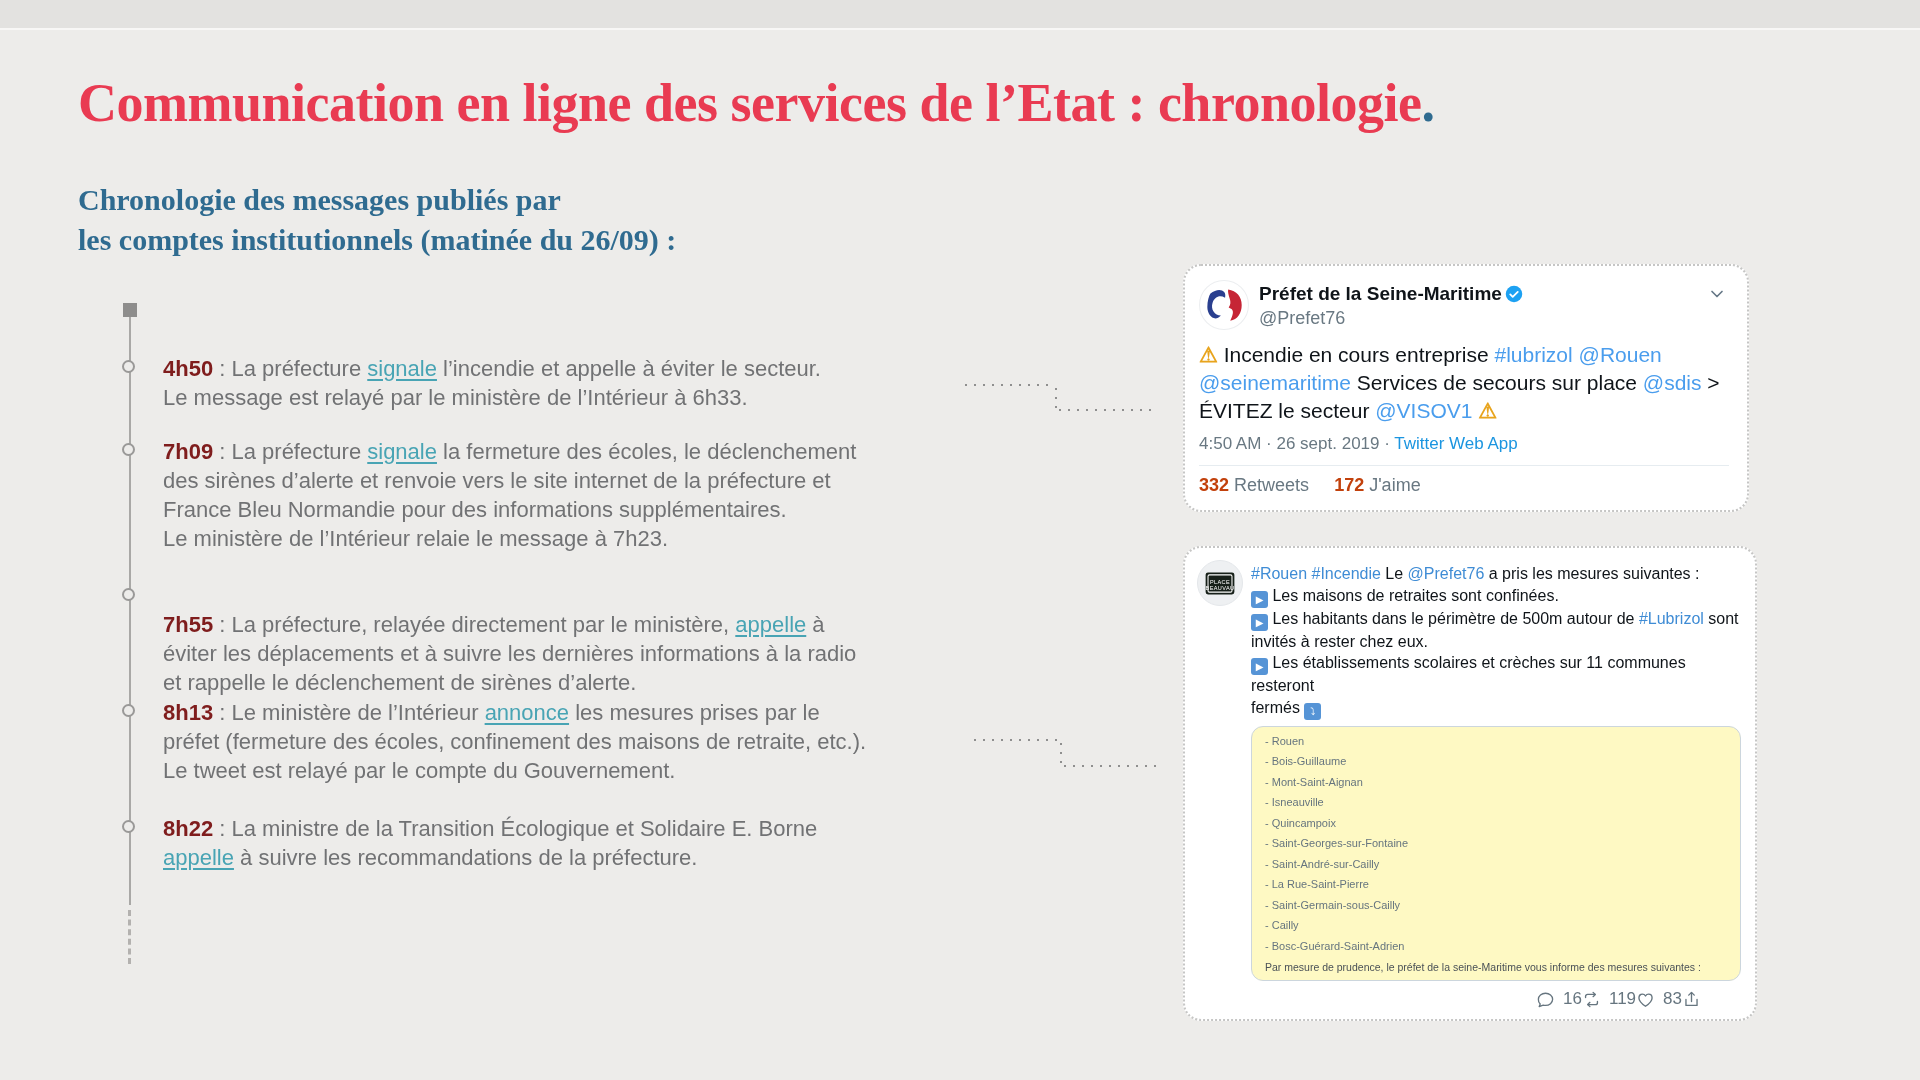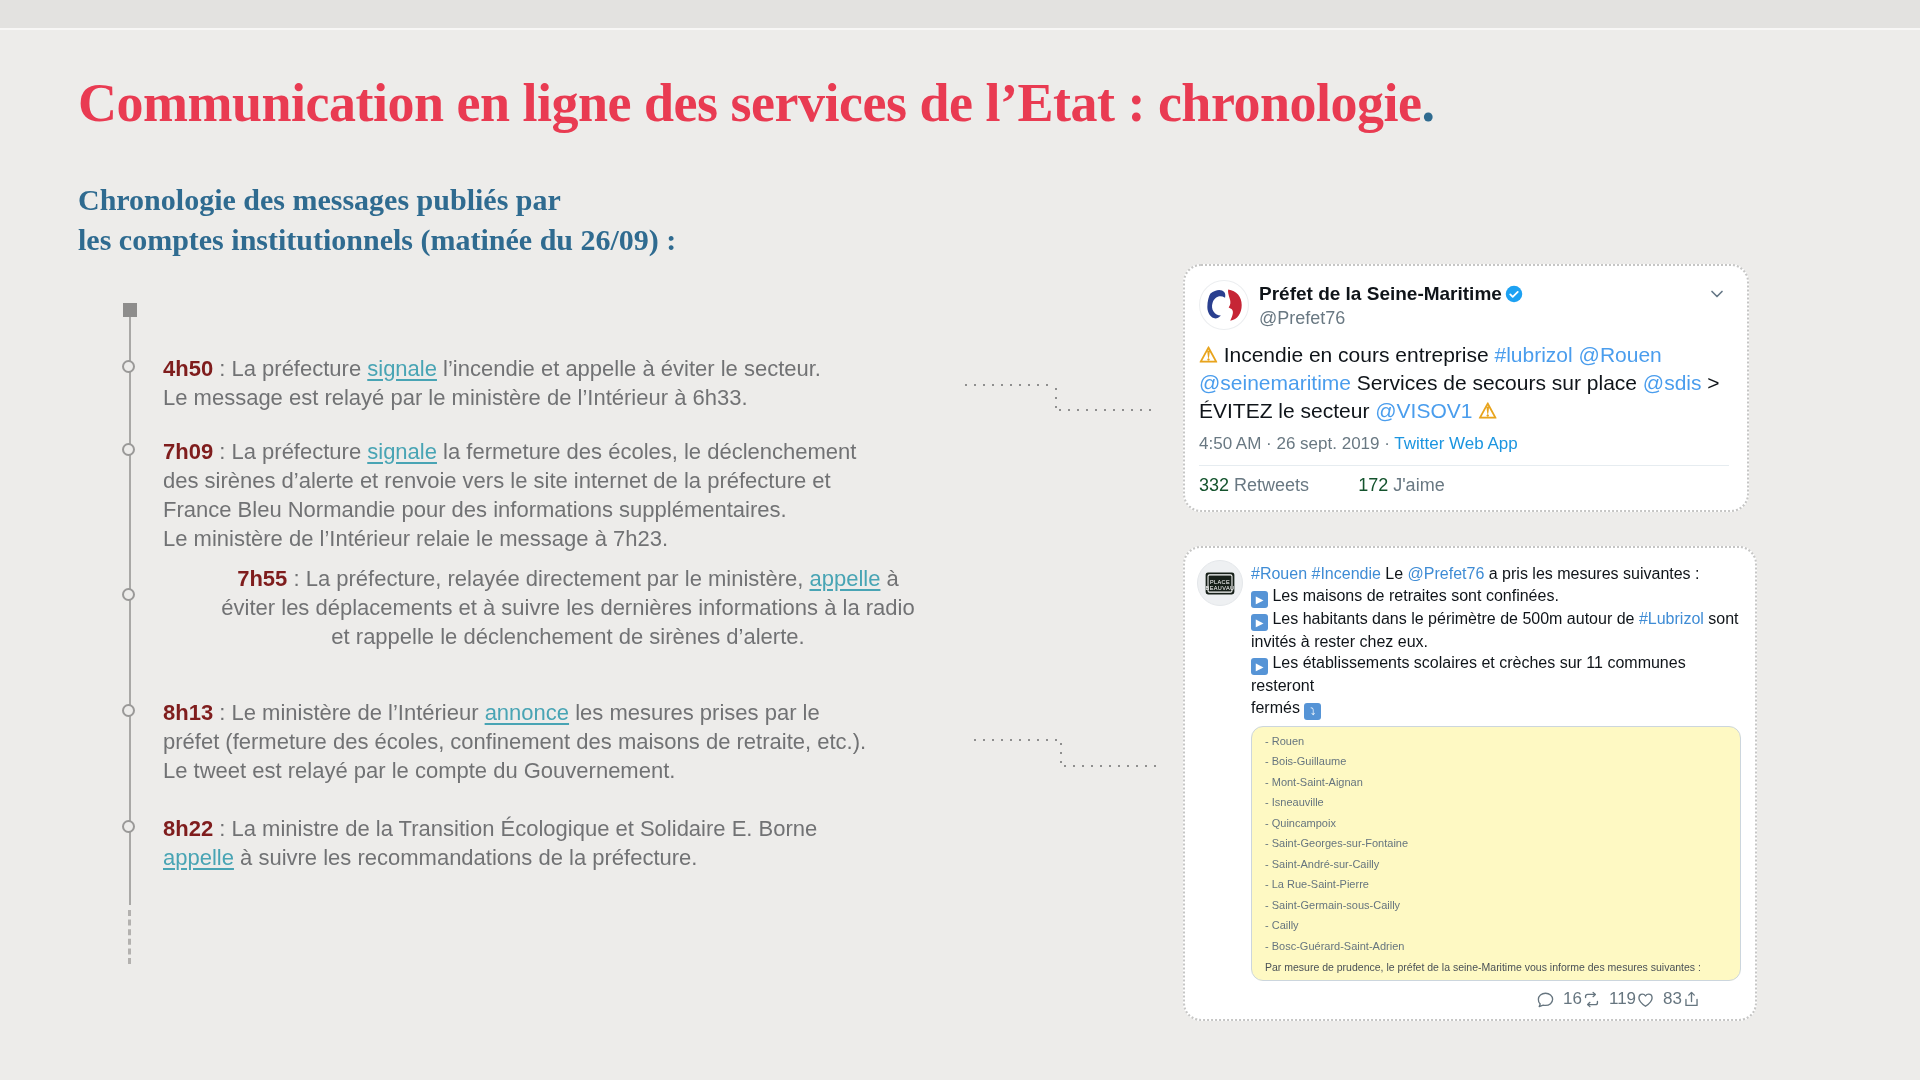--- a/index.html
+++ b/index.html
@@ -41,22 +41,22 @@
   .chev { position:absolute; top:4px; right:2px; }
   .chev svg { width:20px; height:20px; }
 
   .tw-body { margin-top:11px; font-size:21px; line-height:28px; color:#0f1419; white-space:pre-line; }
   .tw-body .seg-link { color:#4a9ded; }
   .seg-warn { color:#e8a41d; font-weight:bold; }
   .tw-time { margin-top:9px; font-size:17px; color:#697882; }
   .tw-time .tw-link { color:#1b95e0; }
   .tw-divider { margin-top:11px; height:1px; background:#e6ecf0; }
   .tw-stats { margin-top:9px; font-size:18px; color:#697882; }
-  .tw-stats .num { font-weight:normal; color:#14532d; }
-  .tw-stats .l2 { margin-left:44px; }
+  .tw-stats .num { font-weight:bold; color:#c2410c; }
+  .tw-stats .l2 { margin-left:20px; }
 
   
   .tw2-layout { display:flex; align-items:flex-start; }
   .tw2-content { margin-left:8px; width:490px; position:relative; }
   .tw2-headline { font-size:16px; white-space:nowrap; }
   .tw-name2 { font-size:17px; font-weight:bold; color:#0f1419; }
   .badge2 svg { width:15px; height:15px; vertical-align:-2px; margin-left:2px; }
   .tw2-meta { color:#697882; margin-left:4px; }
   .chev2 { position:absolute; top:2px; right:-4px; }
   .chev2 svg { width:17px; height:17px; }
@@ -96,21 +96,21 @@
   <div class="tl-node" style="top:588px;"></div>
   <div class="tl-node" style="top:704px;"></div>
   <div class="tl-node" style="top:820px;"></div>
 
   <div class="tl-entry" style="top:354px;"><span class="seg-time">4h50</span><span class="seg-plain"> : La préfecture </span><span class="seg-link">signale</span><span class="seg-plain"> l’incendie et appelle à éviter le secteur.
 Le message est relayé par le ministère de l’Intérieur à 6h33.</span></div>
   <div class="tl-entry" style="top:437px;"><span class="seg-time">7h09</span><span class="seg-plain"> : La préfecture </span><span class="seg-link">signale</span><span class="seg-plain"> la fermeture des écoles, le déclenchement
 des sirènes d’alerte et renvoie vers le site internet de la préfecture et
 France Bleu Normandie pour des informations supplémentaires.
 Le ministère de l’Intérieur relaie le message à 7h23.</span></div>
-  <div class="tl-entry" style="top:564px;text-align:center;"><span class="seg-time">7h55</span><span class="seg-plain"> : La préfecture, relayée directement par le ministère, </span><span class="seg-link">appelle</span><span class="seg-plain"> à
+  <div class="tl-entry" style="top:610px;"><span class="seg-time">7h55</span><span class="seg-plain"> : La préfecture, relayée directement par le ministère, </span><span class="seg-link">appelle</span><span class="seg-plain"> à
 éviter les déplacements et à suivre les dernières informations à la radio
 et rappelle le déclenchement de sirènes d’alerte.</span></div>
   <div class="tl-entry" style="top:698px;"><span class="seg-time">8h13</span><span class="seg-plain"> : Le ministère de l’Intérieur </span><span class="seg-link">annonce</span><span class="seg-plain"> les mesures prises par le
 préfet (fermeture des écoles, confinement des maisons de retraite, etc.).
 Le tweet est relayé par le compte du Gouvernement.</span></div>
   <div class="tl-entry" style="top:814px;"><span class="seg-time">8h22</span><span class="seg-plain"> : La ministre de la Transition Écologique et Solidaire E. Borne
 </span><span class="seg-link">appelle</span><span class="seg-plain"> à suivre les recommandations de la préfecture.</span></div>
 </div>
 
 <div class="dot-h" style="left:965px;top:384px;width:88px;"></div>

